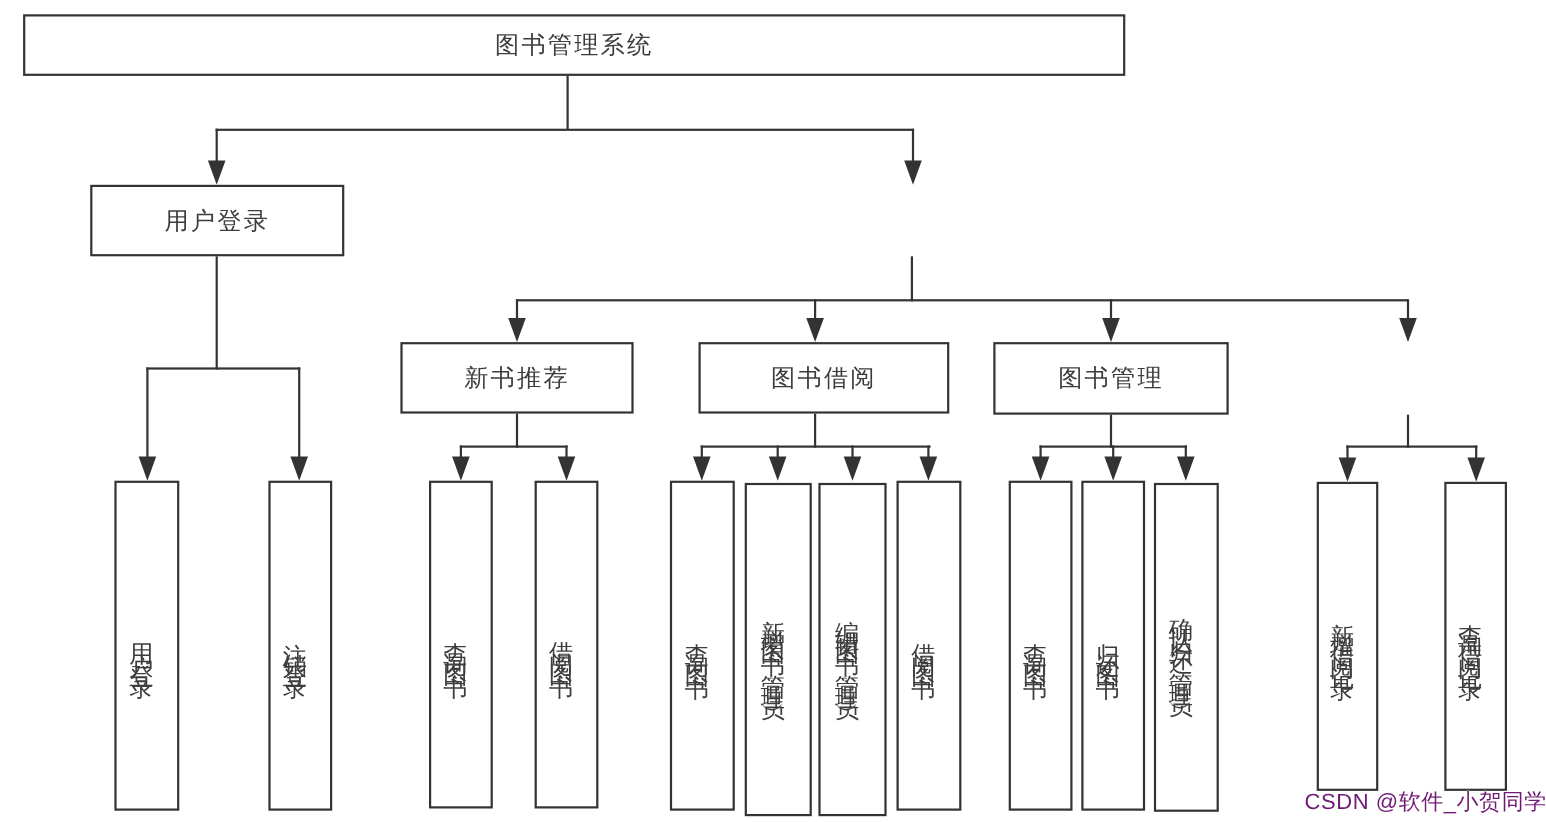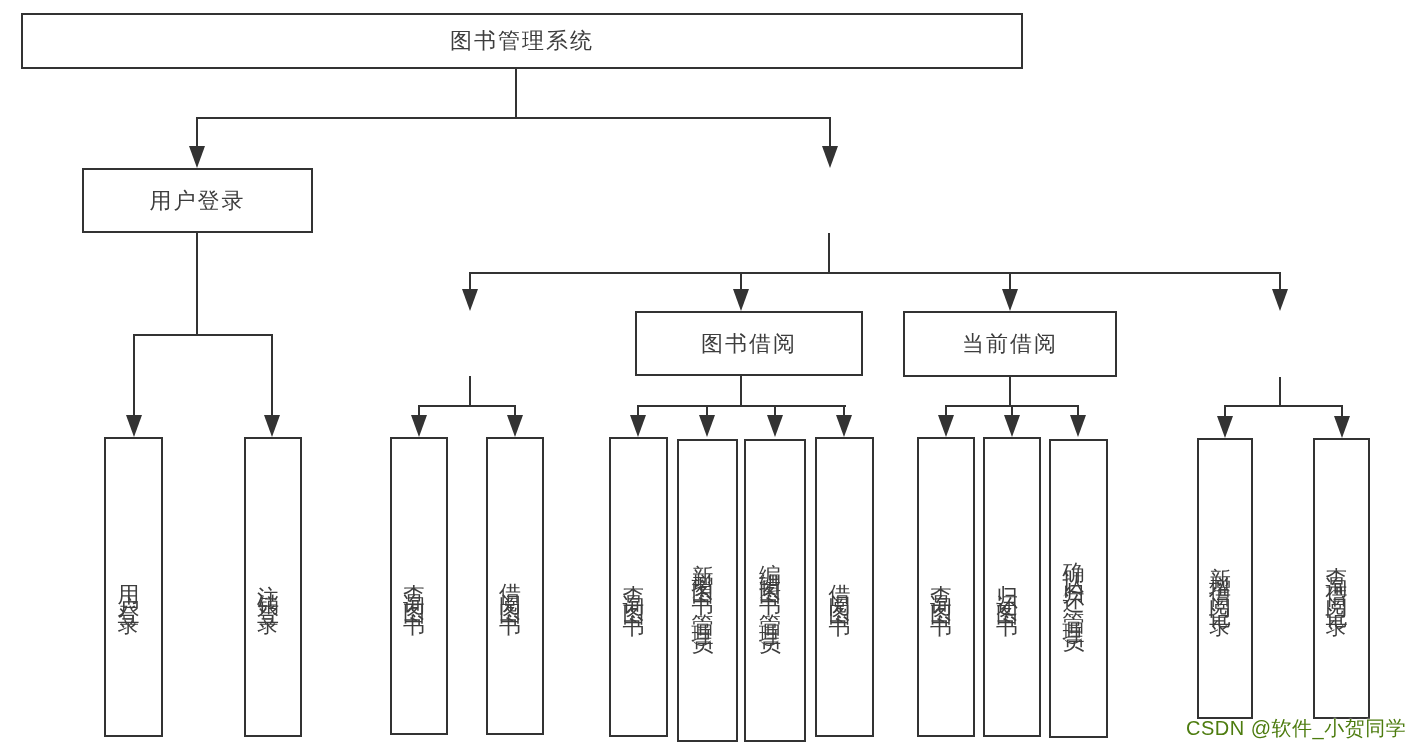--- a/index.html
+++ b/index.html
@@ -41,21 +41,21 @@
     width: 0; height: 0;
     border-left: 8px solid transparent;
     border-right: 8px solid transparent;
     border-top: 22px solid #333333;
   }
   .watermark {
     position: absolute;
     left: 1186px;
     top: 715px;
     font-size: 20px;
-    color: #4d7c0f;
+    color: #701a75;
     letter-spacing: 0.5px;
     white-space: nowrap;
     z-index: 5;
     text-shadow: 0 0 2px #ffffff, 0 0 2px #ffffff;
   }
 </style>
 </head>
 <body>
 
 <div class="canvas">
@@ -86,25 +86,28 @@
   <div class="hl" style="left:469px;top:272px;width:811px"></div>
   <div class="vl" style="left:469px;top:272px;height:19px"></div>
   <div class="arr" style="left:462px;top:289px"></div>
   <div class="vl" style="left:740px;top:272px;height:19px"></div>
   <div class="arr" style="left:733px;top:289px"></div>
   <div class="vl" style="left:1009px;top:272px;height:19px"></div>
   <div class="arr" style="left:1002px;top:289px"></div>
   <div class="vl" style="left:1279px;top:272px;height:19px"></div>
   <div class="arr" style="left:1272px;top:289px"></div>
 
+  <div class="box hbox" style="left:364px;top:311px;width:212px;height:65px">
+    <span>新书推荐</span>
+  </div>
   <div class="box hbox" style="left:635px;top:311px;width:228px;height:65px">
     <span>图书借阅</span>
   </div>
   <div class="box hbox" style="left:903px;top:311px;width:214px;height:66px">
-    <span>当前借阅</span>
+    <span>图书管理</span>
   </div>
 
   <div class="vl" style="left:469px;top:376px;height:31px"></div>
   <div class="hl" style="left:418px;top:405px;width:98px"></div>
   <div class="vl" style="left:418px;top:405px;height:12px"></div>
   <div class="arr" style="left:411px;top:415px"></div>
   <div class="vl" style="left:514px;top:405px;height:12px"></div>
   <div class="arr" style="left:507px;top:415px"></div>
 
   <div class="vl" style="left:740px;top:376px;height:31px"></div>

